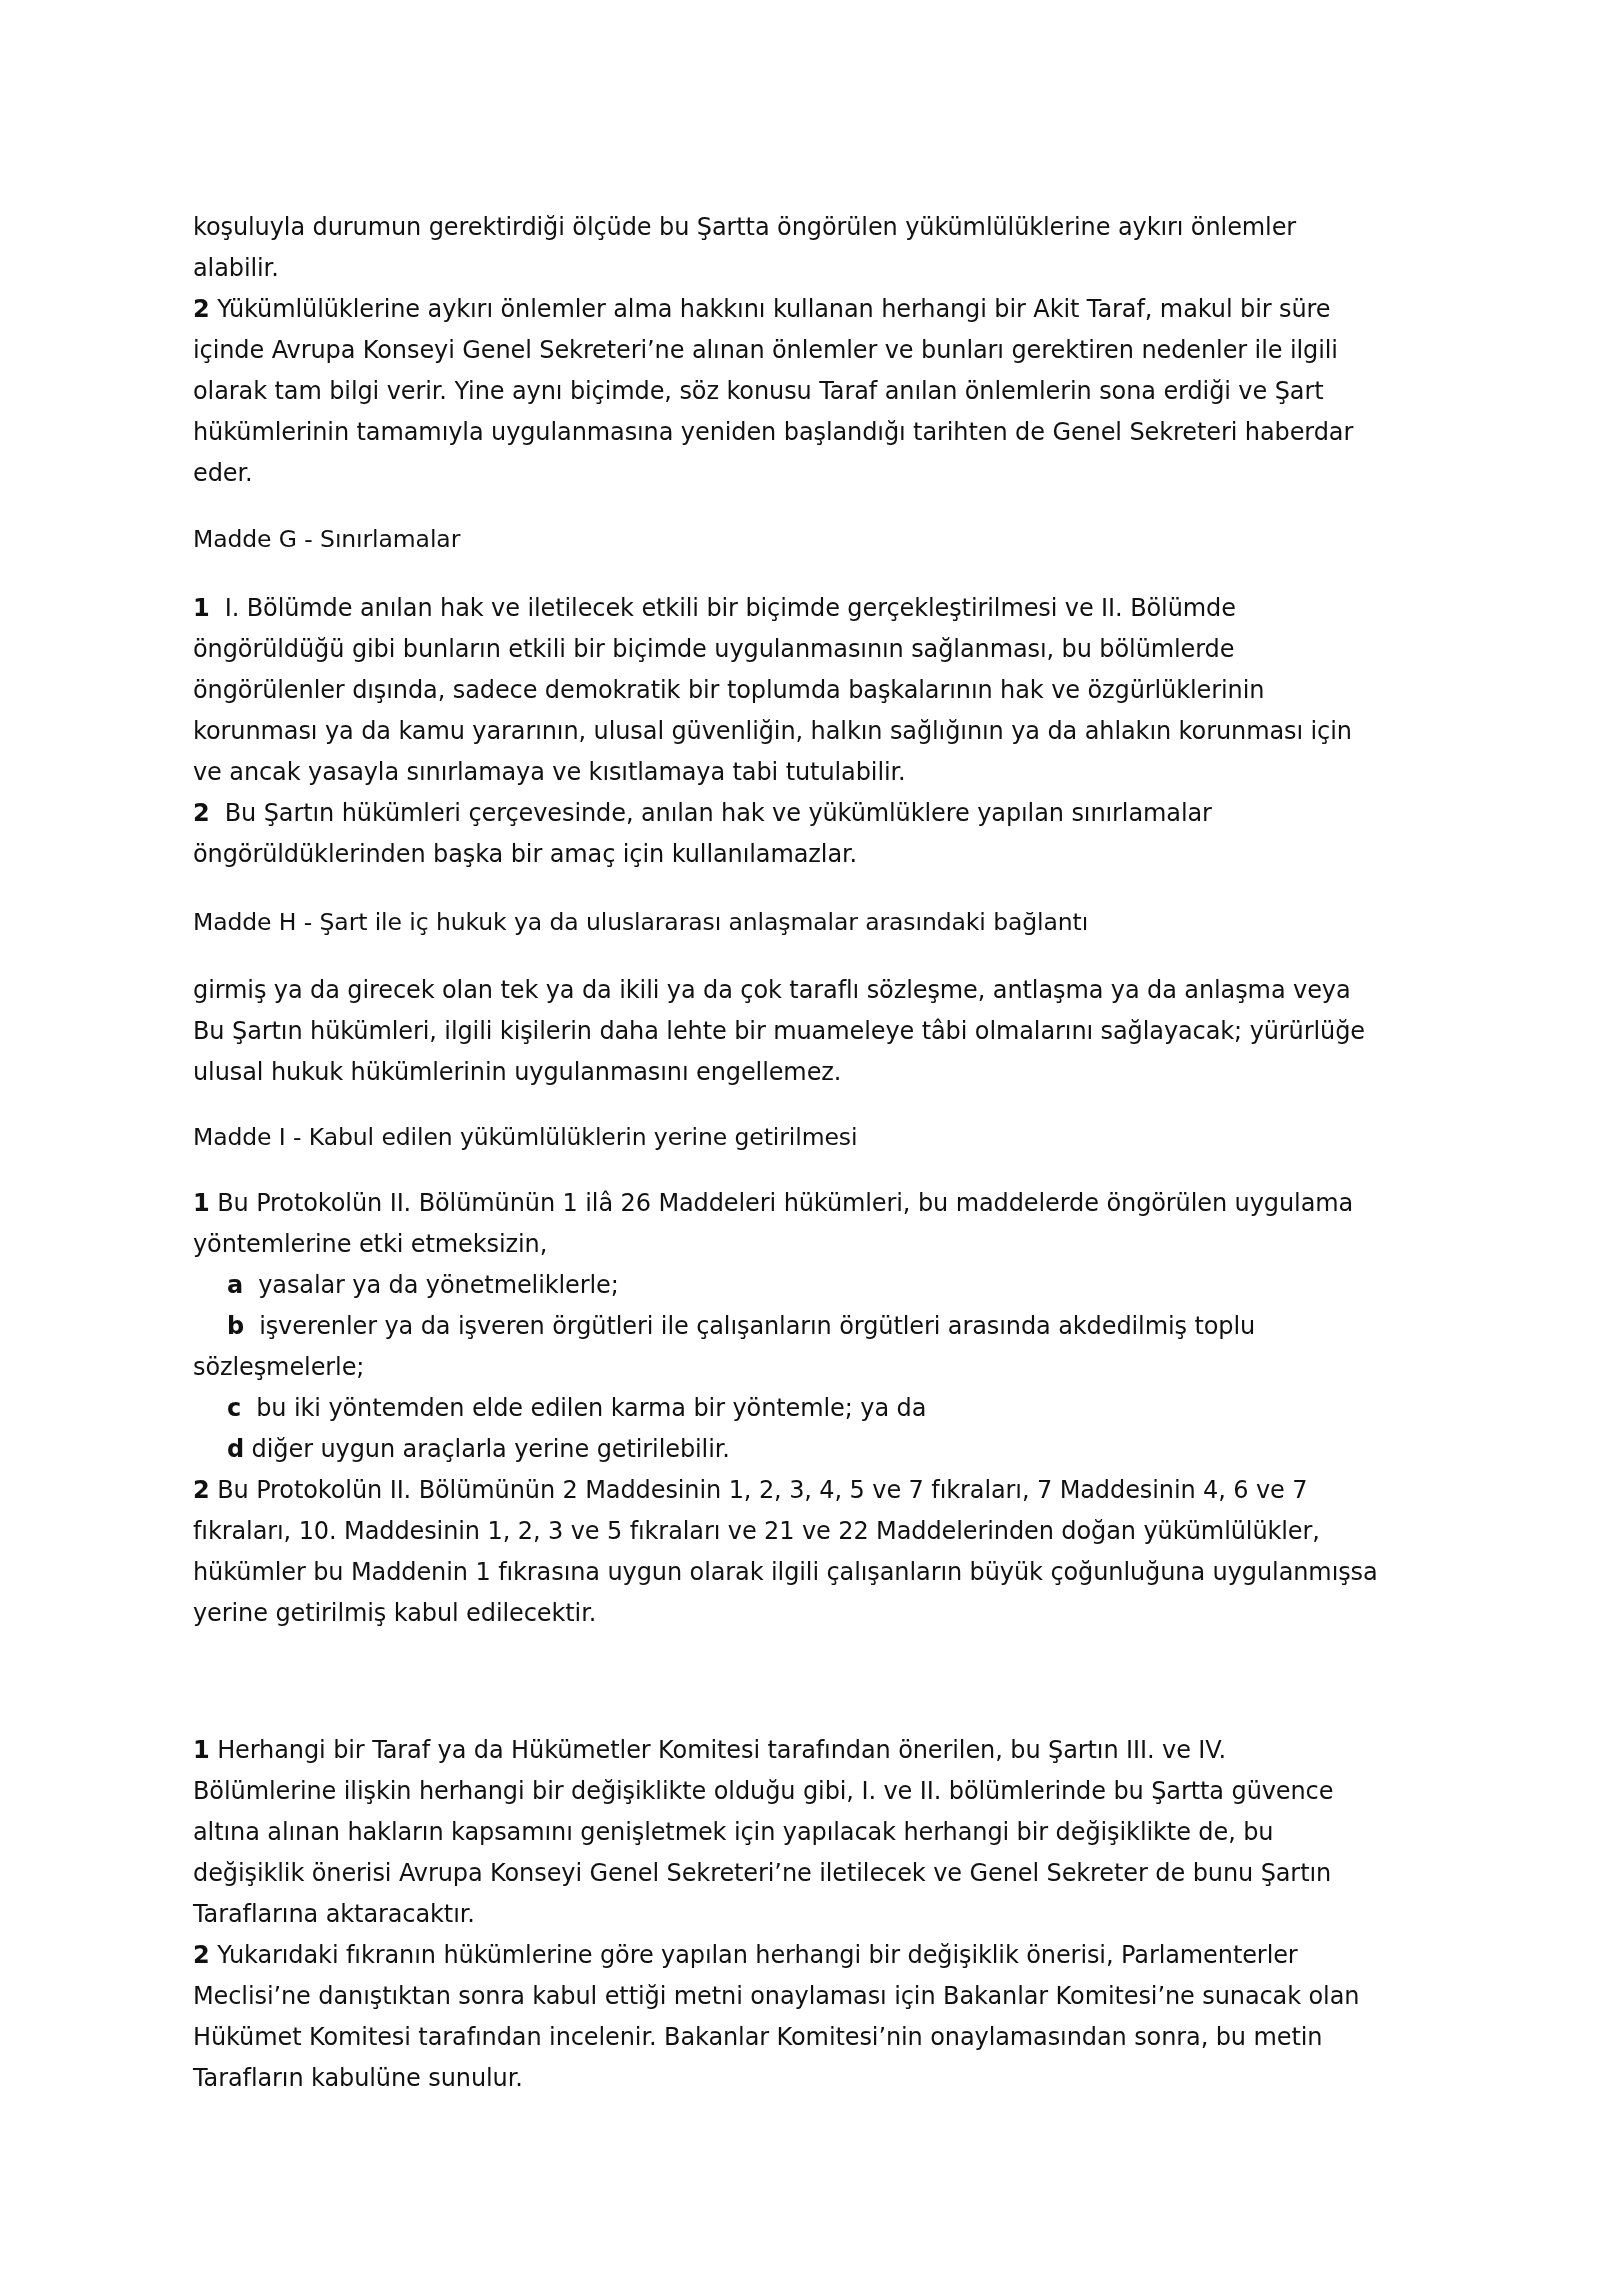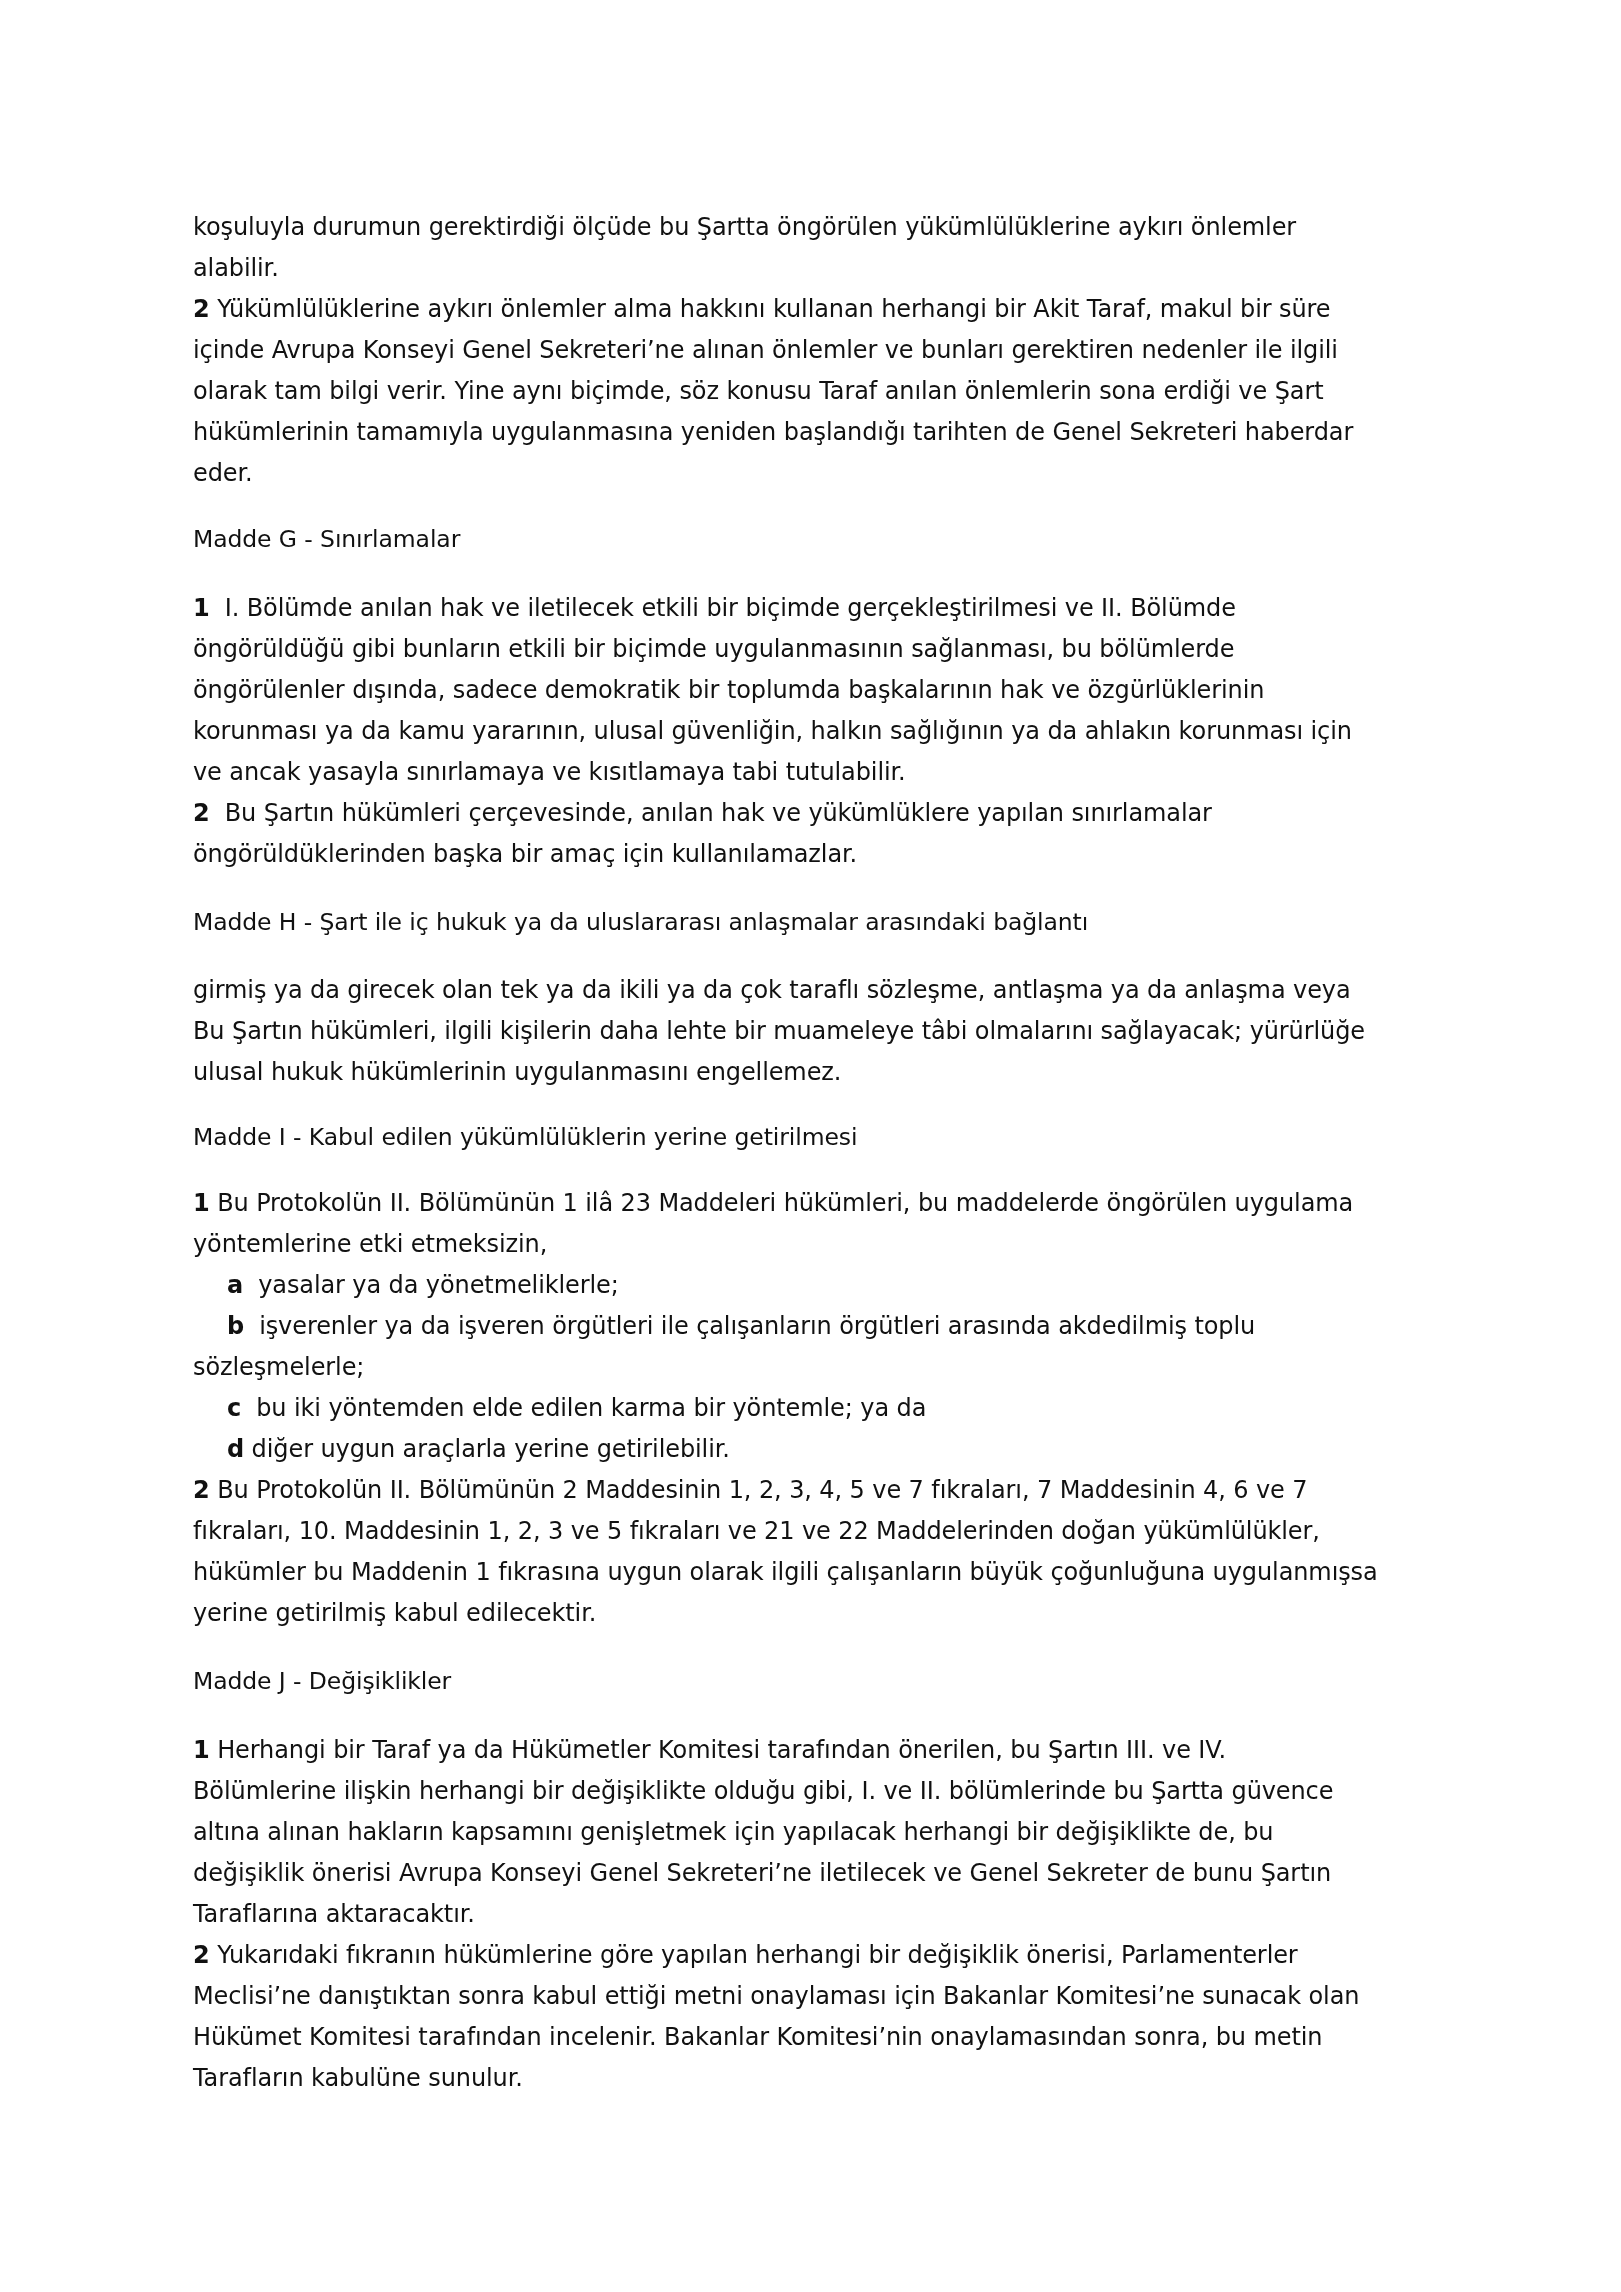--- a/index.html
+++ b/index.html
@@ -49,34 +49,33 @@
 
   <div class="blk h" style="top:902px">Madde H - Şart ile iç hukuk ya da uluslararası anlaşmalar arasındaki bağlantı</div>
   <div class="blk" style="top:970px">
     <span class="line">girmiş ya da girecek olan tek ya da ikili ya da çok taraflı sözleşme, antlaşma ya da anlaşma veya</span>
     <span class="line">Bu Şartın hükümleri, ilgili kişilerin daha lehte bir muameleye tâbi olmalarını sağlayacak; yürürlüğe</span>
     <span class="line">ulusal hukuk hükümlerinin uygulanmasını engellemez.</span>
   </div>
 
   <div class="blk h" style="top:1117px">Madde I - Kabul edilen yükümlülüklerin yerine getirilmesi</div>
   <div class="blk" style="top:1183px">
-    <span class="line"><span class="num">1</span><span> Bu Protokolün II. Bölümünün 1 ilâ 23 Maddeleri hükümleri, bu maddelerde öngörülen uygulama</span></span>
+    <span class="line"><span class="num">1</span><span> Bu Protokolün II. Bölümünün 1 ilâ 26 Maddeleri hükümleri, bu maddelerde öngörülen uygulama</span></span>
     <span class="line">yöntemlerine etki etmeksizin,</span>
     <span class="line ind"><span class="num">a</span><span style="white-space:pre">  yasalar ya da yönetmeliklerle;</span></span>
     <span class="line ind"><span class="num">b</span><span style="white-space:pre">  işverenler ya da işveren örgütleri ile çalışanların örgütleri arasında akdedilmiş toplu</span></span>
     <span class="line">sözleşmelerle;</span>
     <span class="line ind"><span class="num">c</span><span style="white-space:pre">  bu iki yöntemden elde edilen karma bir yöntemle; ya da</span></span>
     <span class="line ind"><span class="num">d</span><span> diğer uygun araçlarla yerine getirilebilir.</span></span>
     <span class="line"><span class="num">2</span><span> Bu Protokolün II. Bölümünün 2 Maddesinin 1, 2, 3, 4, 5 ve 7 fıkraları, 7 Maddesinin 4, 6 ve 7</span></span>
     <span class="line">fıkraları, 10. Maddesinin 1, 2, 3 ve 5 fıkraları ve 21 ve 22 Maddelerinden doğan yükümlülükler,</span>
     <span class="line">hükümler bu Maddenin 1 fıkrasına uygun olarak ilgili çalışanların büyük çoğunluğuna uygulanmışsa</span>
     <span class="line">yerine getirilmiş kabul edilecektir.</span>
   </div>
 
-  <div class="blk h" style="top:1661px">Madde J - Değişiklikler</div>
   <div class="blk" style="top:1730px">
     <span class="line"><span class="num">1</span><span> Herhangi bir Taraf ya da Hükümetler Komitesi tarafından önerilen, bu Şartın III. ve IV.</span></span>
     <span class="line">Bölümlerine ilişkin herhangi bir değişiklikte olduğu gibi, I. ve II. bölümlerinde bu Şartta güvence</span>
     <span class="line">altına alınan hakların kapsamını genişletmek için yapılacak herhangi bir değişiklikte de, bu</span>
     <span class="line">değişiklik önerisi Avrupa Konseyi Genel Sekreteri’ne iletilecek ve Genel Sekreter de bunu Şartın</span>
     <span class="line">Taraflarına aktaracaktır.</span>
     <span class="line"><span class="num">2</span><span> Yukarıdaki fıkranın hükümlerine göre yapılan herhangi bir değişiklik önerisi, Parlamenterler</span></span>
     <span class="line">Meclisi’ne danıştıktan sonra kabul ettiği metni onaylaması için Bakanlar Komitesi’ne sunacak olan</span>
     <span class="line">Hükümet Komitesi tarafından incelenir. Bakanlar Komitesi’nin onaylamasından sonra, bu metin</span>
     <span class="line">Tarafların kabulüne sunulur.</span>

